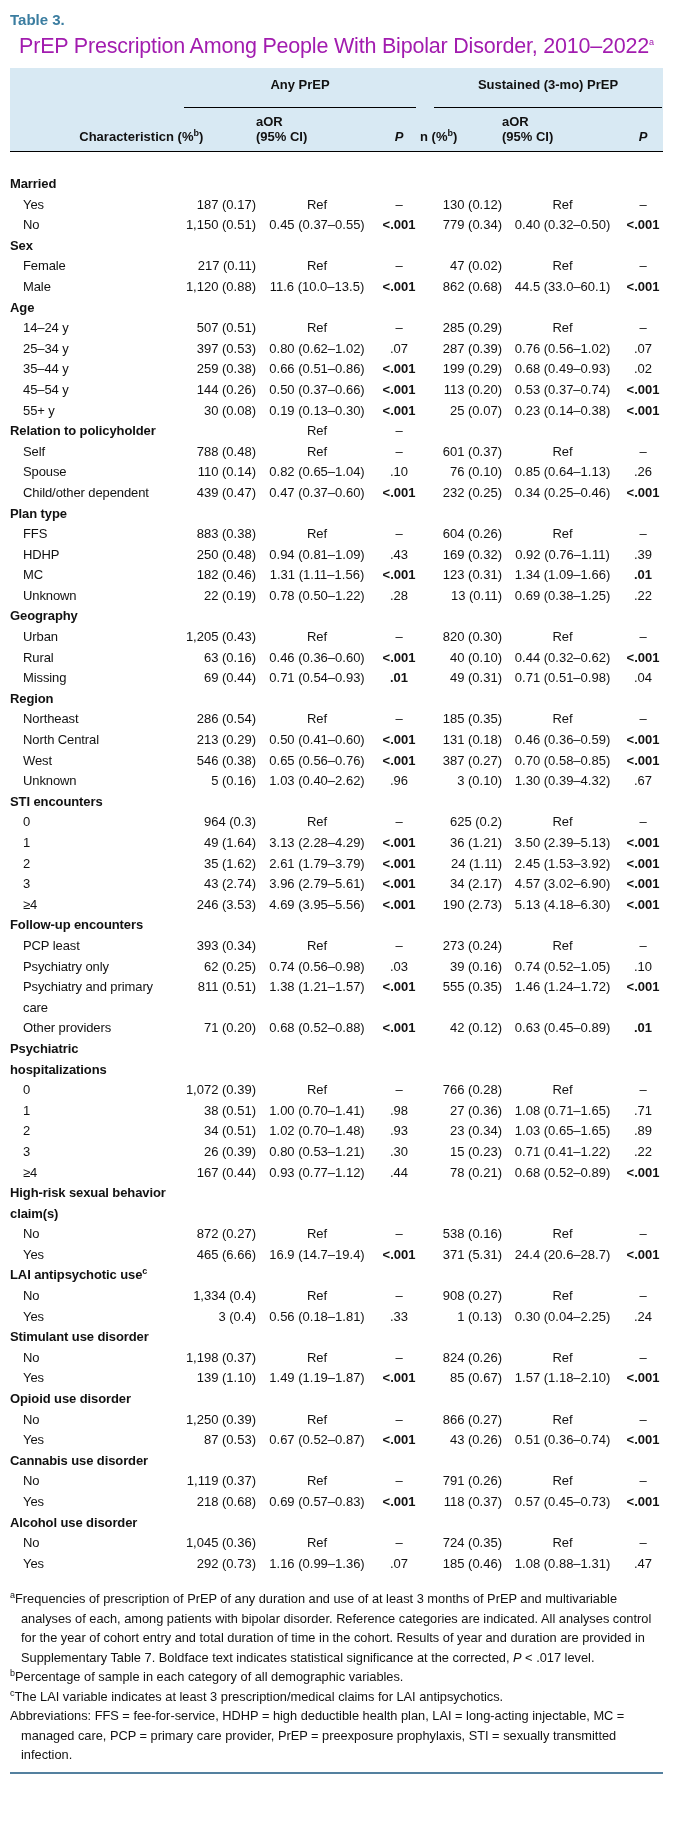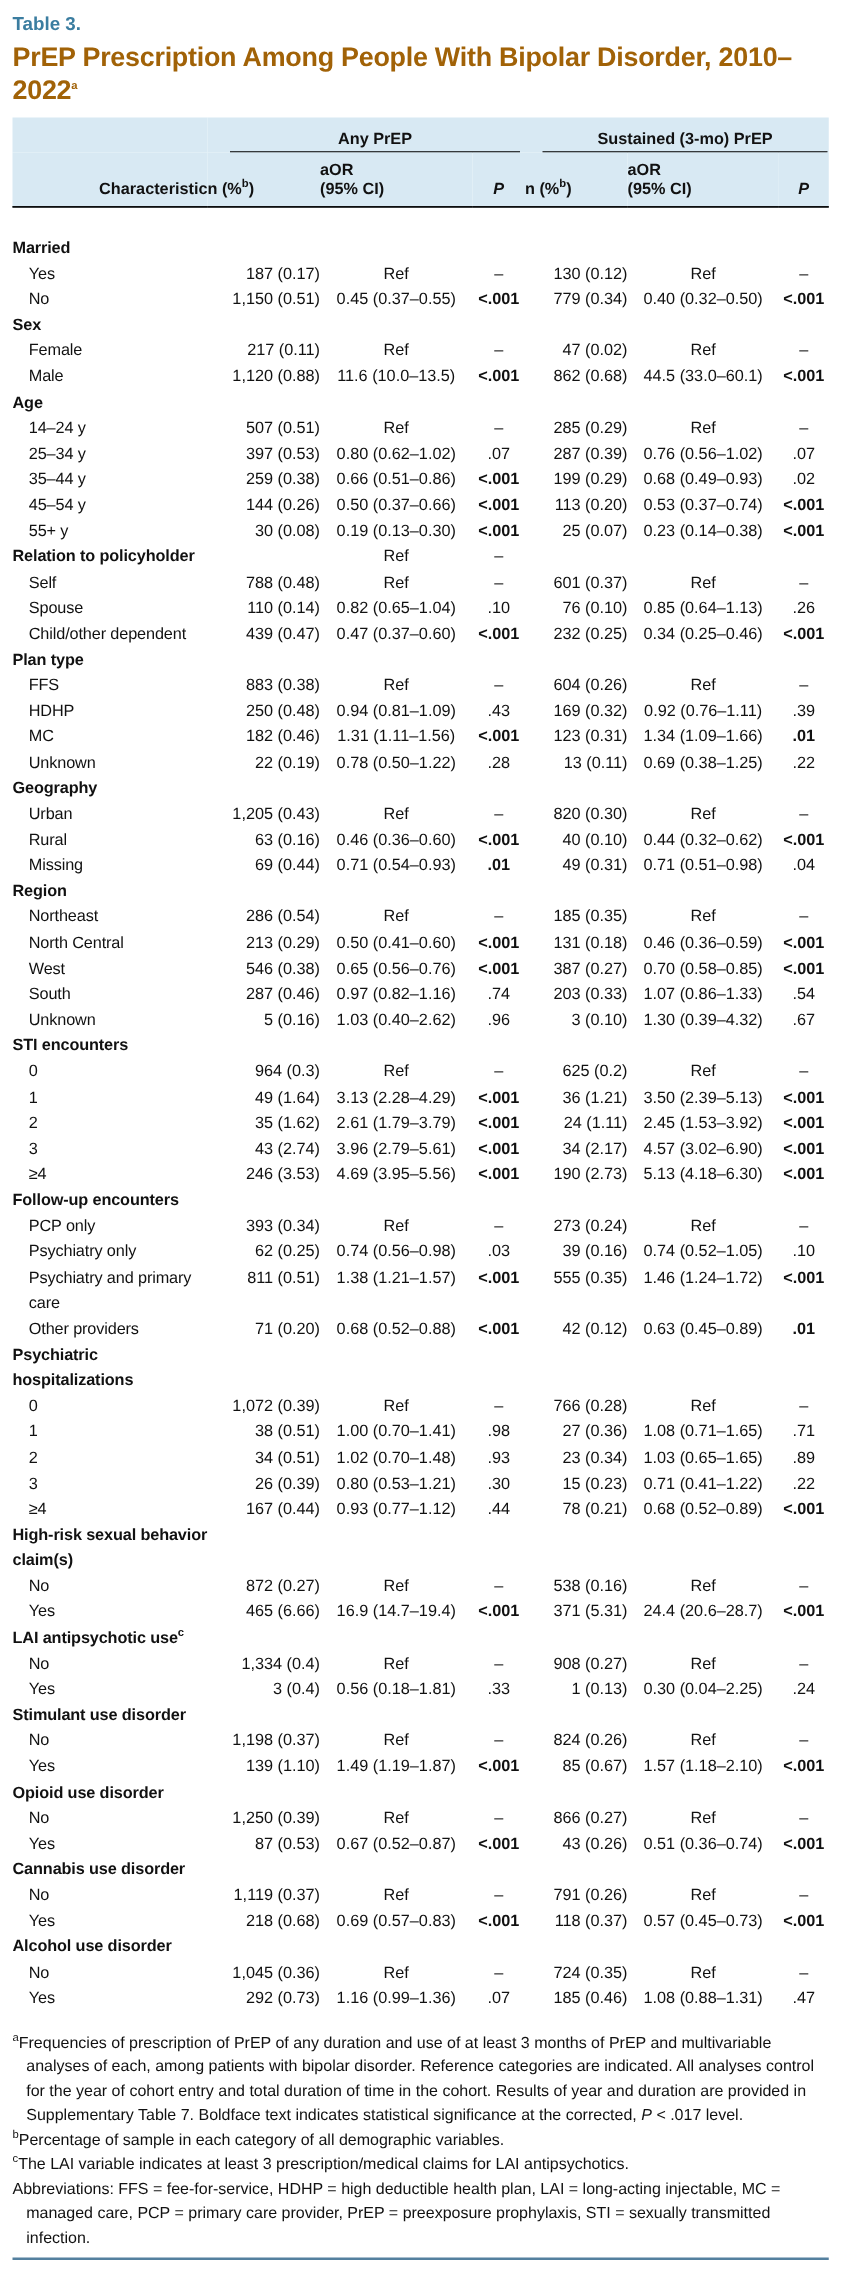--- a/index.html
+++ b/index.html
@@ -9,35 +9,35 @@
     font-family:"Liberation Sans", sans-serif;
     -webkit-font-smoothing:antialiased;
   }
   .page { padding:9px 10px 0 10px; }
   sup { font-size:9px; vertical-align:super; line-height:0; }
 
   .table-label {
     color:#3b7da0; font-weight:bold; font-size:15px; margin:2px 0 5px 0;
   }
   .page-title {
-    color:#a16207; font-weight:bold; font-size:21.5px; line-height:26px;
-    margin:0 0 9px 0; letter-spacing:-0.2px;
+    color:#a21caf; font-weight:normal; font-size:21.5px; line-height:26px;
+    margin:0 0 9px 0; letter-spacing:-0.2px;text-align:center;
   }
 
   table.stats {
     width:653px; border-collapse:collapse; table-layout:fixed;
     font-size:13px;
   }
   col.c-label { width:156px; }
   col.c-n1 { width:90px; }  col.c-aor1 { width:122px; } col.c-p1 { width:42px; }
   col.c-n2 { width:82px; }  col.c-aor2 { width:121px; } col.c-p2 { width:40px; }
 
   thead td, thead th { background:#d8e9f3; font-weight:bold; padding:0; }
   thead tr.sp-row td, thead tr.sp-row th { padding-top:9px; }
-  .sp-line { border-bottom:1.5px solid #000; padding-bottom:3px; text-align:center; }
+  .sp-line { border-bottom:1.5px solid #000; padding-bottom:15px; text-align:center; }
   .sp1 { margin:0 4px 0 18px; }
   .sp2 { margin:0 1px 0 14px;text-align:center; }
   thead tr.colhead th, thead tr.colhead td {
     vertical-align:bottom; border-bottom:1.8px solid #000; padding:6px 0 7px 0;
     line-height:15px;
   }
   th.ch-char { text-align:right; font-weight:bold; }
   .ch-c { }
   .p-head { font-style:italic; text-align:center; }
 
@@ -357,29 +357,20 @@
         <tr>
           <td class="lbl item"><span>West</span></td>
           <td class="n">546 (0.38)</td>
           <td class="aor">0.65 (0.56–0.76)</td>
           <td class="p bold">&lt;.001</td>
           <td class="n">387 (0.27)</td>
           <td class="aor">0.70 (0.58–0.85)</td>
           <td class="p bold">&lt;.001</td>
         </tr>
         <tr>
-          <td class="lbl item"><span>South</span></td>
-          <td class="n">287 (0.46)</td>
-          <td class="aor">0.97 (0.82–1.16)</td>
-          <td class="p">.74</td>
-          <td class="n">203 (0.33)</td>
-          <td class="aor">1.07 (0.86–1.33)</td>
-          <td class="p">.54</td>
-        </tr>
-        <tr>
           <td class="lbl item"><span>Unknown</span></td>
           <td class="n">5 (0.16)</td>
           <td class="aor">1.03 (0.40–2.62)</td>
           <td class="p">.96</td>
           <td class="n">3 (0.10)</td>
           <td class="aor">1.30 (0.39–4.32)</td>
           <td class="p">.67</td>
         </tr>
         <tr>
           <td class="lbl group"><span>STI encounters</span></td>
@@ -438,21 +429,21 @@
         <tr>
           <td class="lbl group"><span>Follow-up encounters</span></td>
           <td class="n"></td>
           <td class="aor"></td>
           <td class="p"></td>
           <td class="n"></td>
           <td class="aor"></td>
           <td class="p"></td>
         </tr>
         <tr>
-          <td class="lbl item"><span>PCP only</span></td>
+          <td class="lbl item"><span>PCP least</span></td>
           <td class="n">393 (0.34)</td>
           <td class="aor">Ref</td>
           <td class="p">–</td>
           <td class="n">273 (0.24)</td>
           <td class="aor">Ref</td>
           <td class="p">–</td>
         </tr>
         <tr>
           <td class="lbl item"><span>Psychiatry only</span></td>
           <td class="n">62 (0.25)</td>

